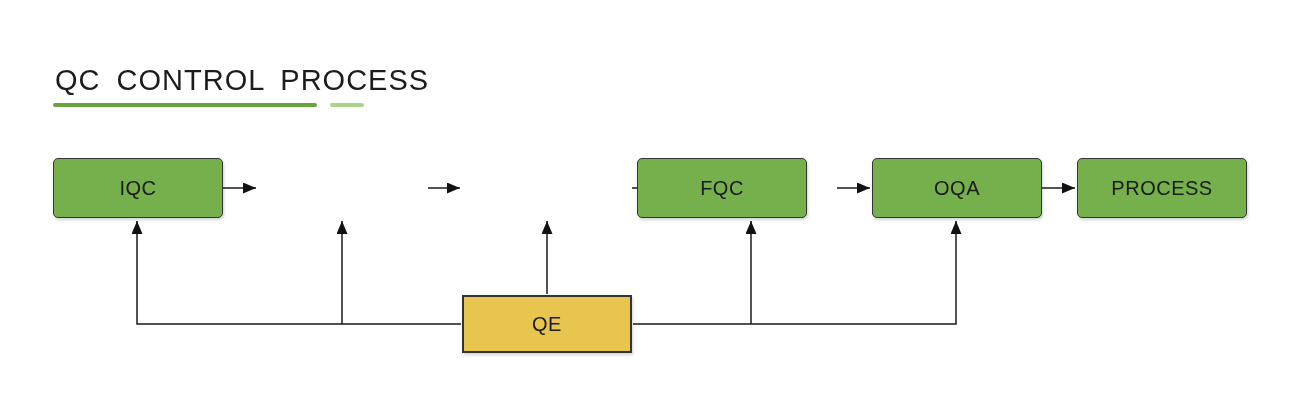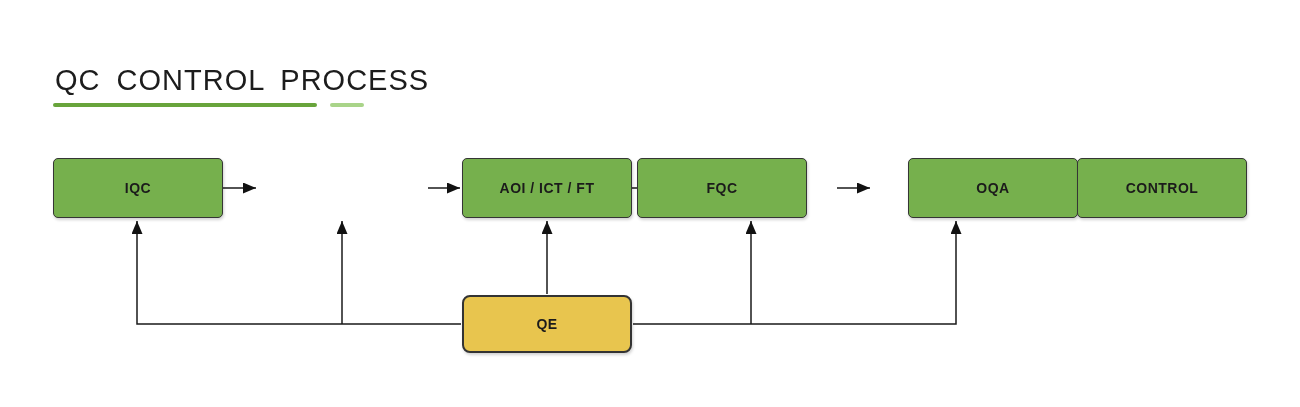--- a/index.html
+++ b/index.html
@@ -50,34 +50,34 @@
     background: #76b04d;
     border: 1.5px solid #353535;
     border-radius: 5px;
     box-sizing: border-box;
     display: flex;
     align-items: center;
     justify-content: center;
     box-shadow: 1px 2px 3px rgba(0,0,0,0.18);
   }
   .node-label {
-    font-size: 14px;
-    font-weight: 700;
+    font-size: 20px;
+    font-weight: 400;
     letter-spacing: 0.5px;
     color: #1b1b1b;
     white-space: nowrap;
   }
   .node.qe {
     left: 462px;
     top: 295px;
     width: 170px;
     height: 58px;
     background: #e8c54e;
     border: 2px solid #333333;
-    border-radius: 8px;
+    border-radius: 0;
   }
   .connector-layer {
     position: absolute;
     left: 0;
     top: 0;
     width: 1300px;
     height: 407px;
     pointer-events: none;
   }
 </style>
@@ -108,30 +108,27 @@
       <path d="M 342 324 L 342 221" marker-end="url(#arr)"></path>
       <path d="M 547 294 L 547 221" marker-end="url(#arr)"></path>
       <path d="M 633 324 L 956 324 L 956 221" marker-end="url(#arr)"></path>
       <path d="M 751 324 L 751 221" marker-end="url(#arr)"></path>
     </g>
   </svg>
 
   <div class="node" style="left:53px">
     <span class="node-label">IQC</span>
   </div>
-  <div class="node" style="left:462px">
-    <span class="node-label">AOI / ICT / FT</span>
-  </div>
   <div class="node" style="left:637px">
     <span class="node-label">FQC</span>
   </div>
-  <div class="node" style="left:908px">
+  <div class="node" style="left:872px">
     <span class="node-label">OQA</span>
   </div>
   <div class="node" style="left:1077px">
-    <span class="node-label">CONTROL</span>
+    <span class="node-label">PROCESS</span>
   </div>
 
   <div class="node qe">
     <span class="node-label">QE</span>
   </div>
 
 </div>
 
 </body></html>

